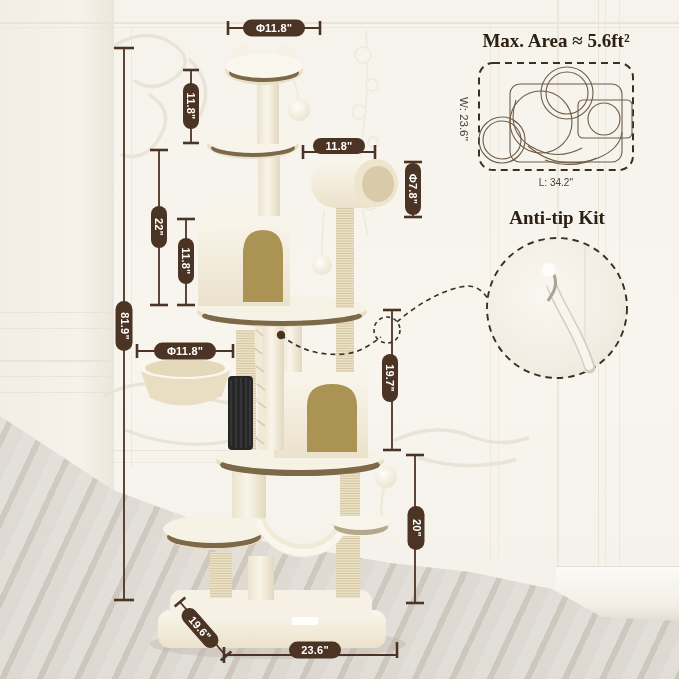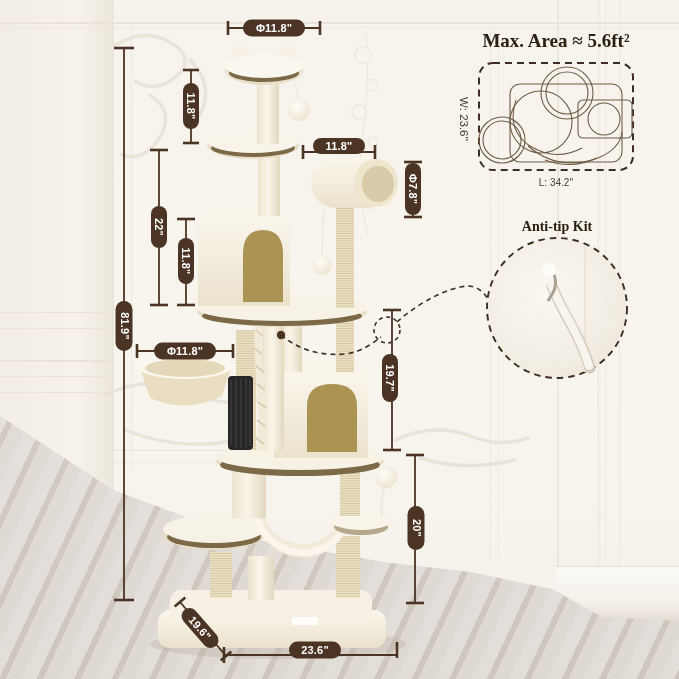--- a/index.html
+++ b/index.html
@@ -251,21 +251,21 @@
       <circle cx="502" cy="140" r="23"></circle>
         <circle cx="502" cy="140" r="19"></circle>
       <path d="M528 146 q 30 26 70 12 q 22 -9 24 -26"></path>
       <path d="M545 160 q 28 10 52 -2"></path>
     </g>
   </svg>
 
   <div class="heading" style="left:556px;top:41px;font-size:19px;">Max. Area ≈ 5.6ft²</div>
   <div class="sub r90" style="left:464px;top:119px;">W: 23.6''</div>
   <div class="sub" style="left:556px;top:182px;font-size:10px;">L: 34.2''</div>
-  <div class="heading" style="left:557px;top:227px;font-size:14px;">Anti-tip Kit</div>
+  <div class="heading" style="left:557px;top:218px;font-size:19px;">Anti-tip Kit</div>
 
   <div class="pill" style="left:274px;top:28px;width:62px;height:17px;">Φ11.8"</div>
   <div class="pill r90" style="left:191px;top:106px;width:46px;height:16px;">11.8"</div>
   <div class="pill r90" style="left:159px;top:227px;width:42px;height:16px;">22"</div>
   <div class="pill r90" style="left:186px;top:261px;width:46px;height:16px;">11.8"</div>
   <div class="pill r90" style="left:124px;top:326px;width:50px;height:17px;">81.9"</div>
   <div class="pill" style="left:339px;top:146px;width:52px;height:16px;">11.8"</div>
   <div class="pill r90" style="left:413px;top:189px;width:52px;height:16px;">Φ7.8"</div>
   <div class="pill" style="left:185px;top:351px;width:62px;height:17px;">Φ11.8"</div>
   <div class="pill r90" style="left:390px;top:378px;width:48px;height:16px;">19.7"</div>

